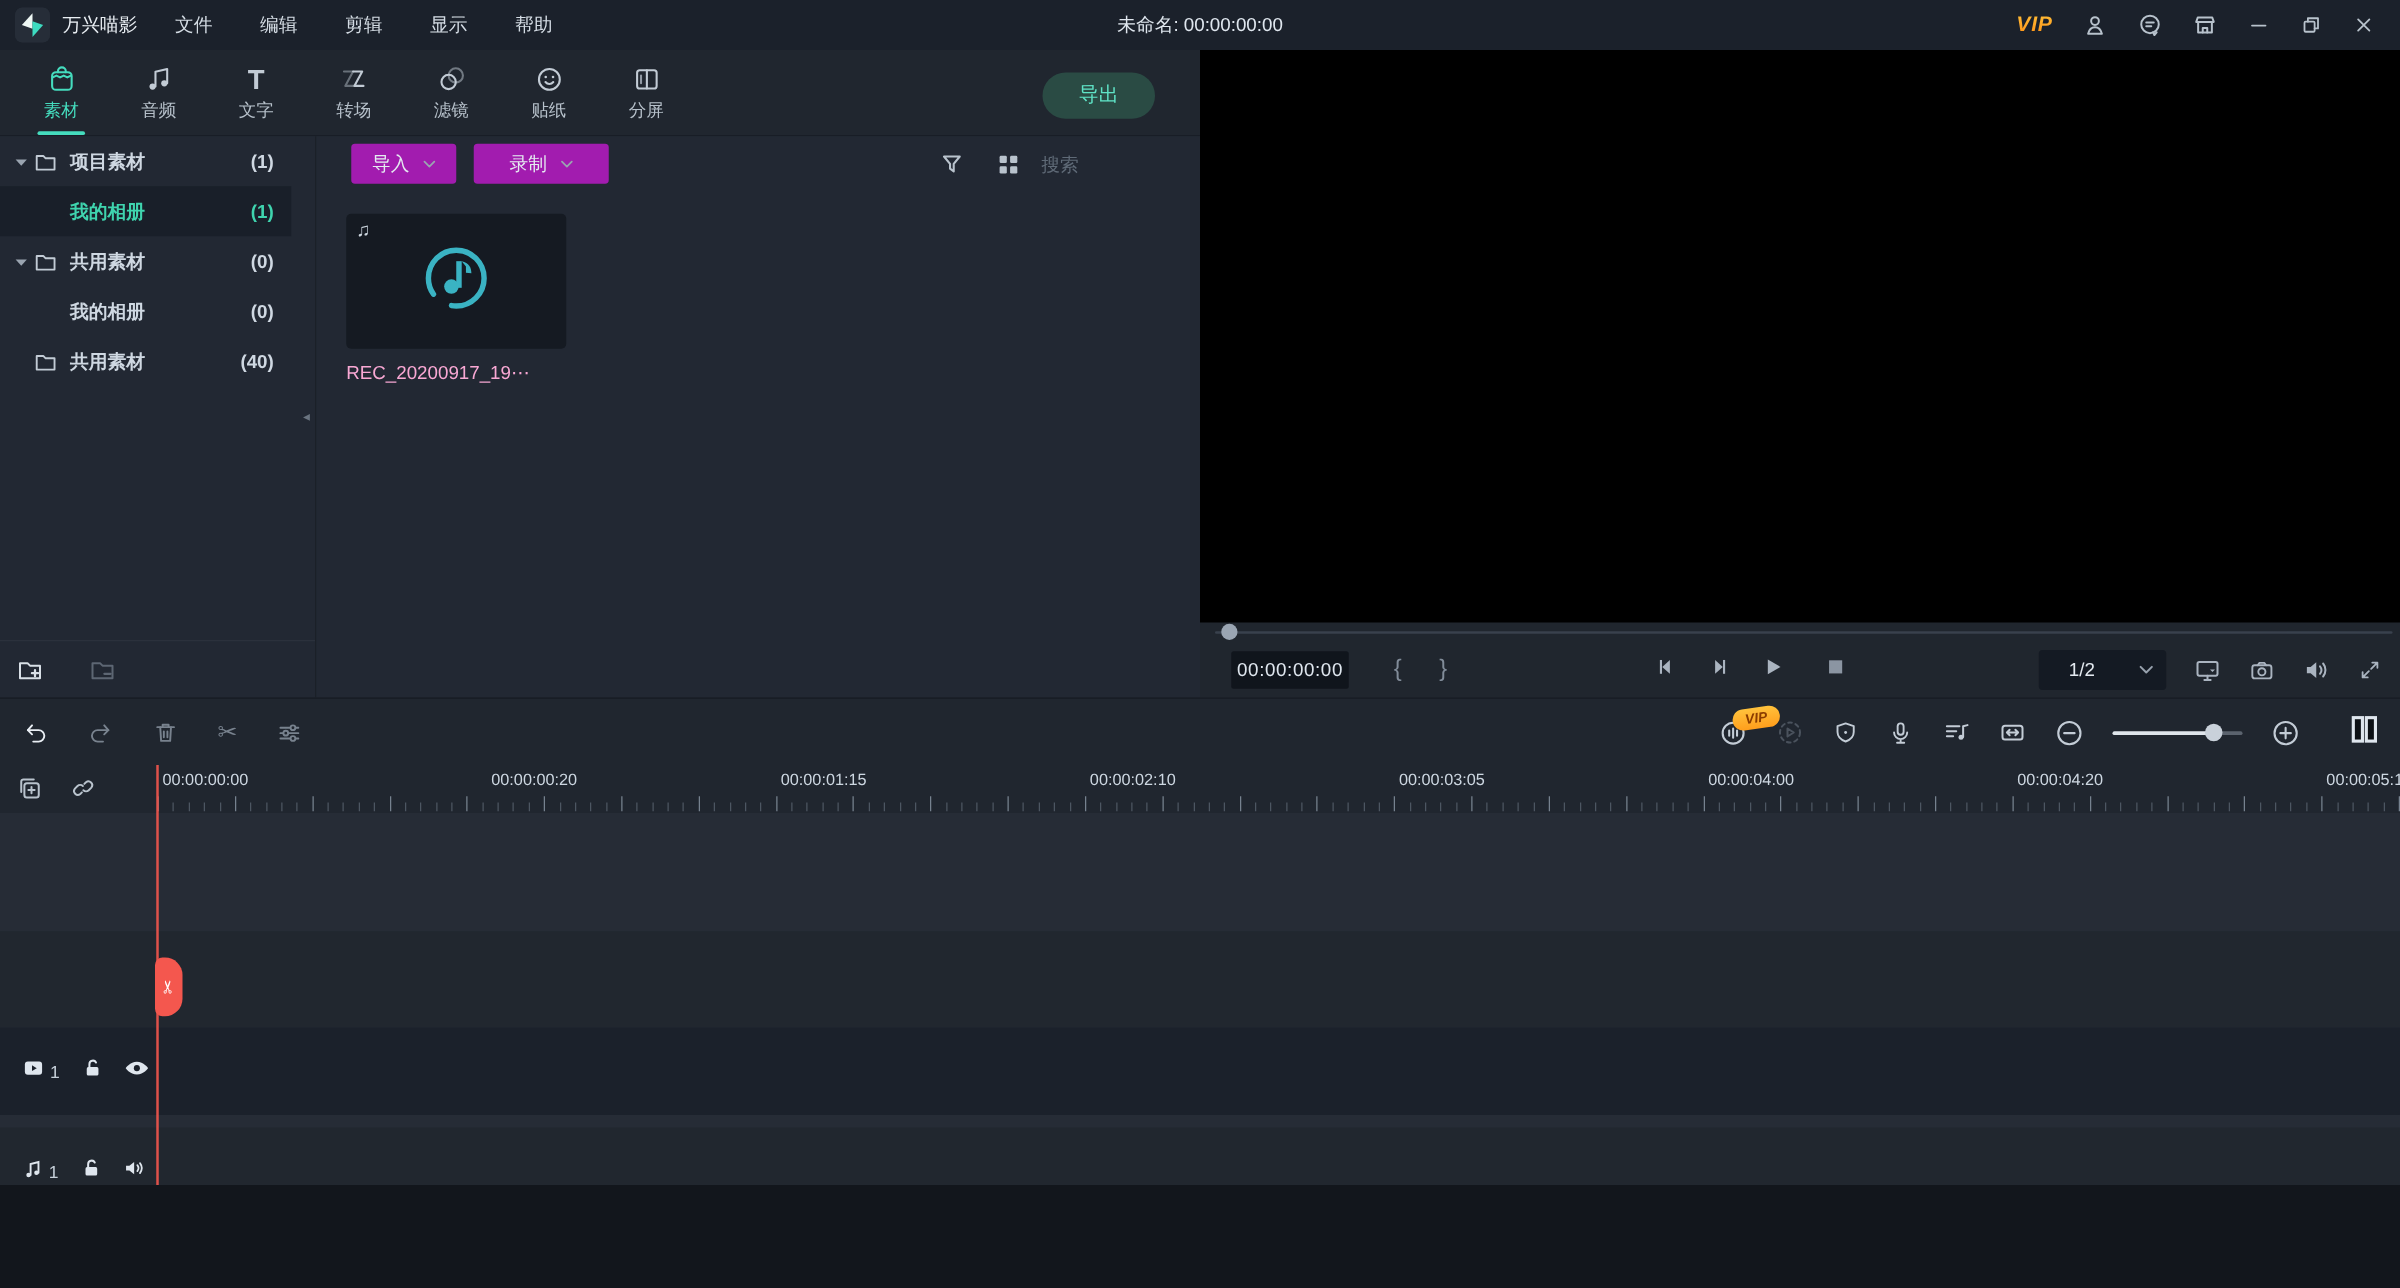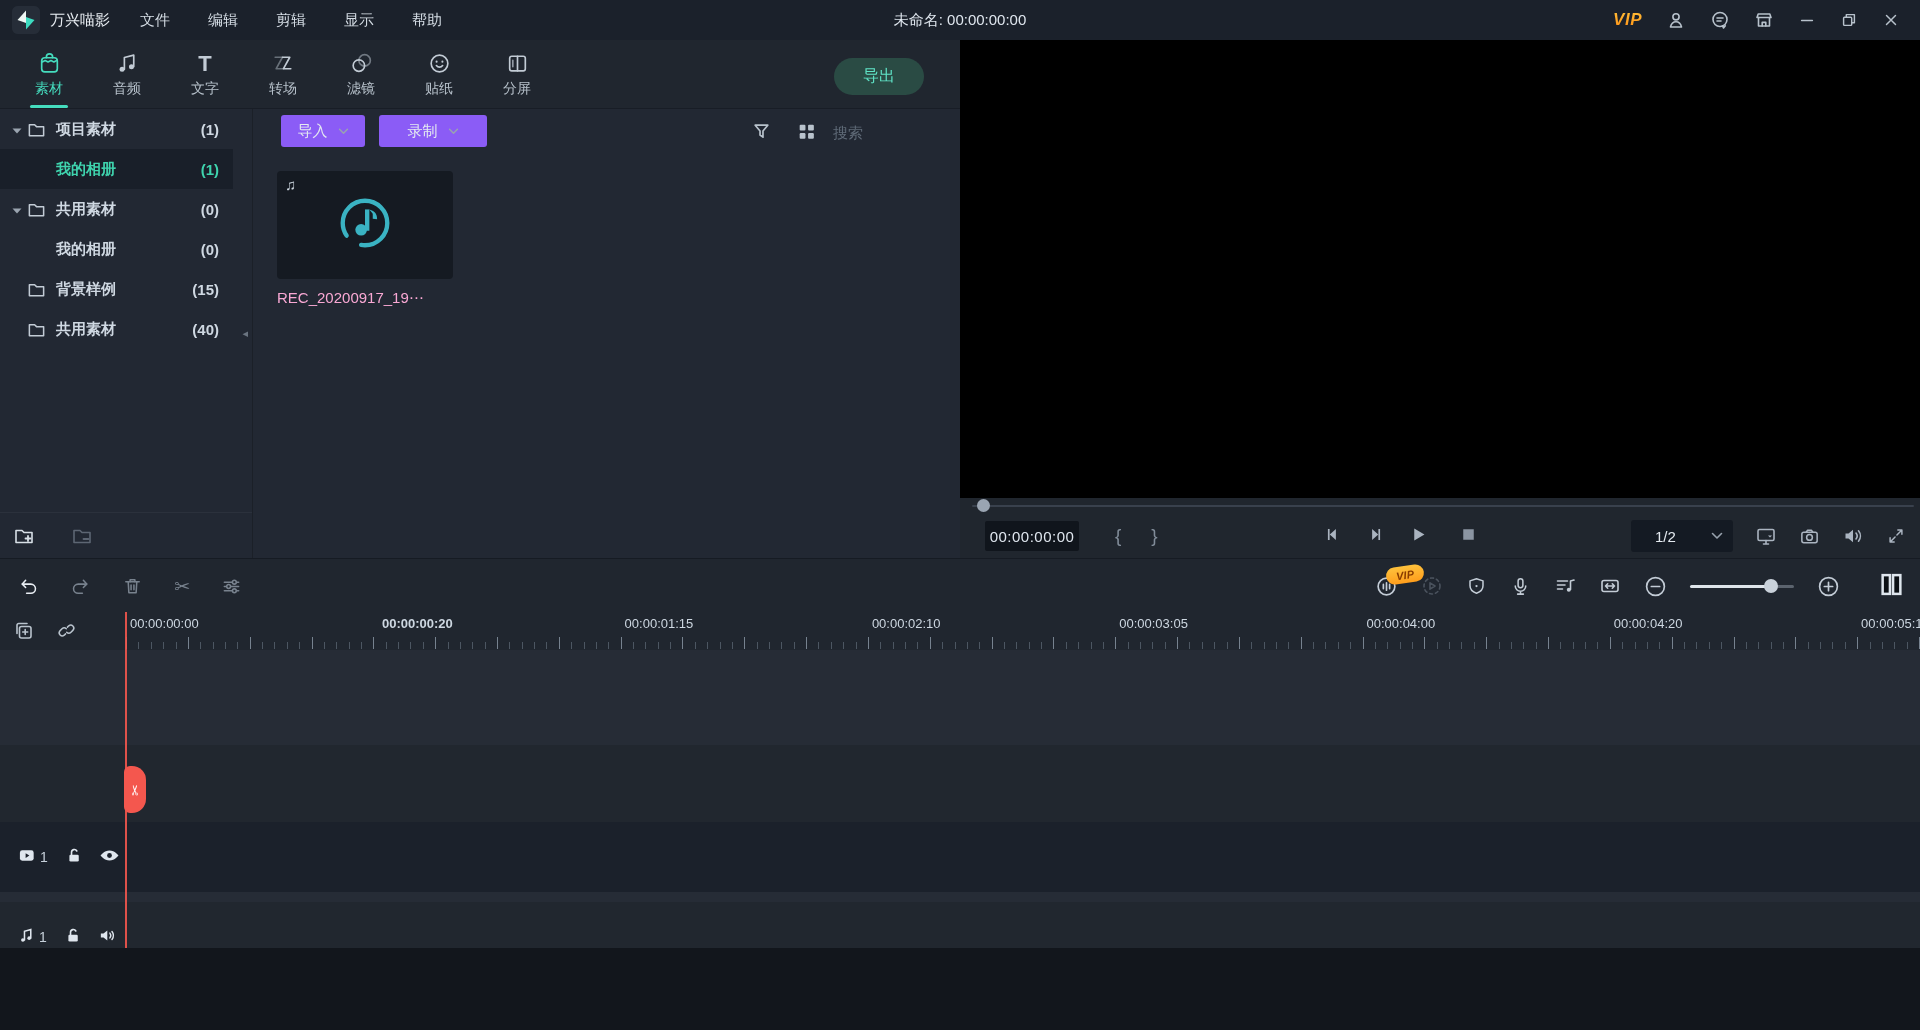--- a/index.html
+++ b/index.html
@@ -41,21 +41,21 @@
   .srow .slabel{margin-left:56px;}
   .srow .scount{margin-left:auto;margin-right:14px;}
   .srow.selected{background:#191f29;color:#3fd4ae;}
   .collapse-handle{position:absolute;right:4px;top:218px;color:#6a7480;font-size:11px;cursor:pointer;}
   .side-foot{position:absolute;left:0;bottom:0;width:252px;height:45px;border-top:1px solid #2b313c;display:flex;align-items:center;}
   .side-foot .f1{margin-left:13px;color:#d8dfe6;}
   .side-foot .f2{margin-left:36px;color:#5d6673;}
 
   .media{position:absolute;top:0;left:252px;right:0;height:100%;border-left:1px solid #1b2028;}
   .media-toolbar{position:absolute;top:6px;left:0;right:0;height:34px;}
-  .mbtn{position:absolute;top:0;height:32px;background:#8b5cf6;border-radius:3px;display:flex;align-items:center;
+  .mbtn{position:absolute;top:0;height:32px;background:#a21caf;border-radius:3px;display:flex;align-items:center;
         justify-content:center;gap:10px;font-size:15px;color:#e4eaf0;cursor:pointer;}
   .mbtn .chev{color:#9aa4b0;}
   .btn-import{left:28px;width:84px;}
   .btn-record{left:126px;width:108px;}
   .mt-ico{position:absolute;top:6px;color:#b9c3cd;cursor:pointer;}
   .search{position:absolute;top:2px;left:578px;width:126px;height:30px;display:flex;align-items:center;}
   .search input{flex:1;background:transparent;border:none;outline:none;color:#cfd8e2;font-size:15px;font-family:inherit;}
   .search input::placeholder{color:#5f6a77;}
   .search .mag{color:#b9c3cd;}
 
@@ -289,29 +289,20 @@
             <svg class="ic" viewBox="0 0 20 20" width="19" height="19">
               <path d="M2.5 5h5.5l2 2h7.5v9.5h-15z"></path>
             </svg>
           </span>
         <span class="slabel">共用素材</span>
         <span class="scount">(0)</span>
       </div>
       <div class="srow">
         <span class="slabel">我的相册</span>
         <span class="scount">(0)</span>
-      </div>
-      <div class="srow">
-        <span class="foldico">
-            <svg class="ic" viewBox="0 0 20 20" width="19" height="19">
-              <path d="M2.5 5h5.5l2 2h7.5v9.5h-15z"></path>
-            </svg>
-          </span>
-        <span class="slabel">背景样例</span>
-        <span class="scount">(15)</span>
       </div>
       <div class="srow">
         <span class="foldico">
             <svg class="ic" viewBox="0 0 20 20" width="19" height="19">
               <path d="M2.5 5h5.5l2 2h7.5v9.5h-15z"></path>
             </svg>
           </span>
         <span class="slabel">共用素材</span>
         <span class="scount">(40)</span>
       </div>
@@ -708,21 +699,21 @@
           <div class="tick" style="left: 1694px;"></div>
           <div class="tick" style="left: 1706.4px;"></div>
           <div class="tick" style="left: 1718.7px;"></div>
           <div class="tick tall" style="left: 1731.1px;"></div>
           <div class="tick" style="left: 1743.5px;"></div>
           <div class="tick" style="left: 1755.8px;"></div>
           <div class="tick" style="left: 1768.2px;"></div>
           <div class="tick" style="left: 1780.6px;"></div>
           <div class="tick tall" style="left: 1792.9px;"></div>
           <span class="rlabel" style="left: 4px;">00:00:00:00</span>
-          <span class="rlabel" style="left: 256px; font-weight: bold;">00:00:00:20</span>
+          <span class="rlabel" style="left: 267px;">00:00:00:20</span>
           <span class="rlabel" style="left: 498.6px;">00:00:01:15</span>
           <span class="rlabel" style="left: 745.9px;">00:00:02:10</span>
           <span class="rlabel" style="left: 993.2px;">00:00:03:05</span>
           <span class="rlabel" style="left: 1240.5px; text-align: right;">00:00:04:00</span>
           <span class="rlabel" style="left: 1487.8px;">00:00:04:20</span>
           <span class="rlabel" style="left: 1735.1px;">00:00:05:1</span>
         </div>
     </div>
 
     <div class="band bandA"></div>

